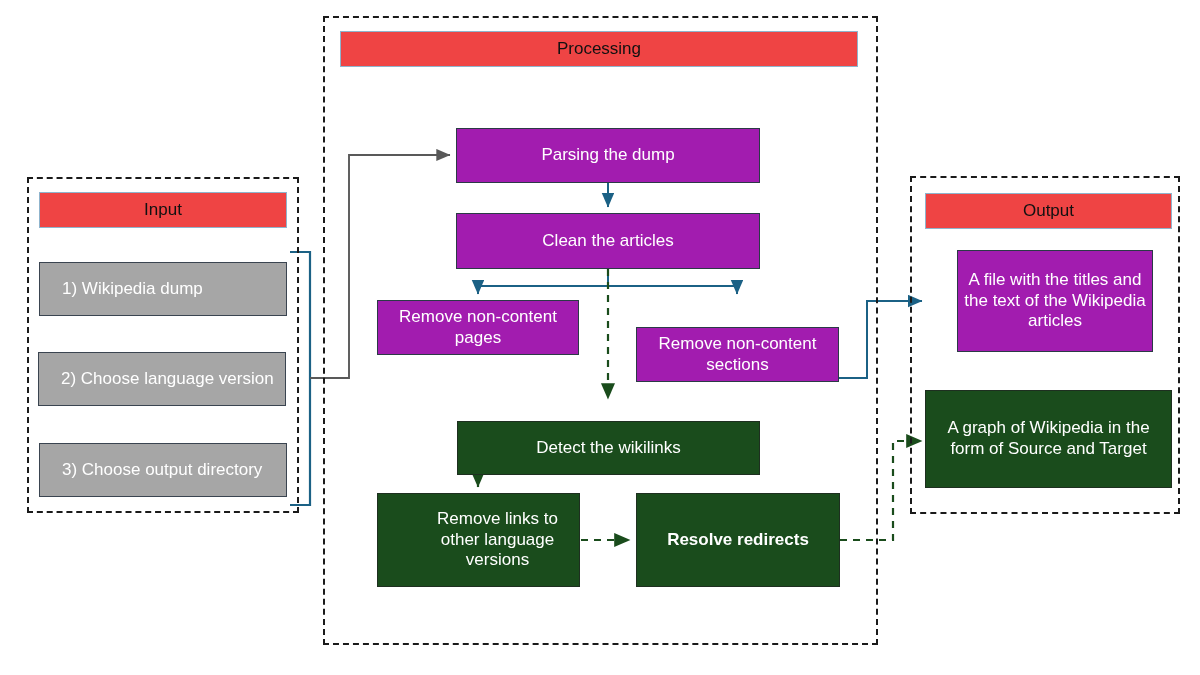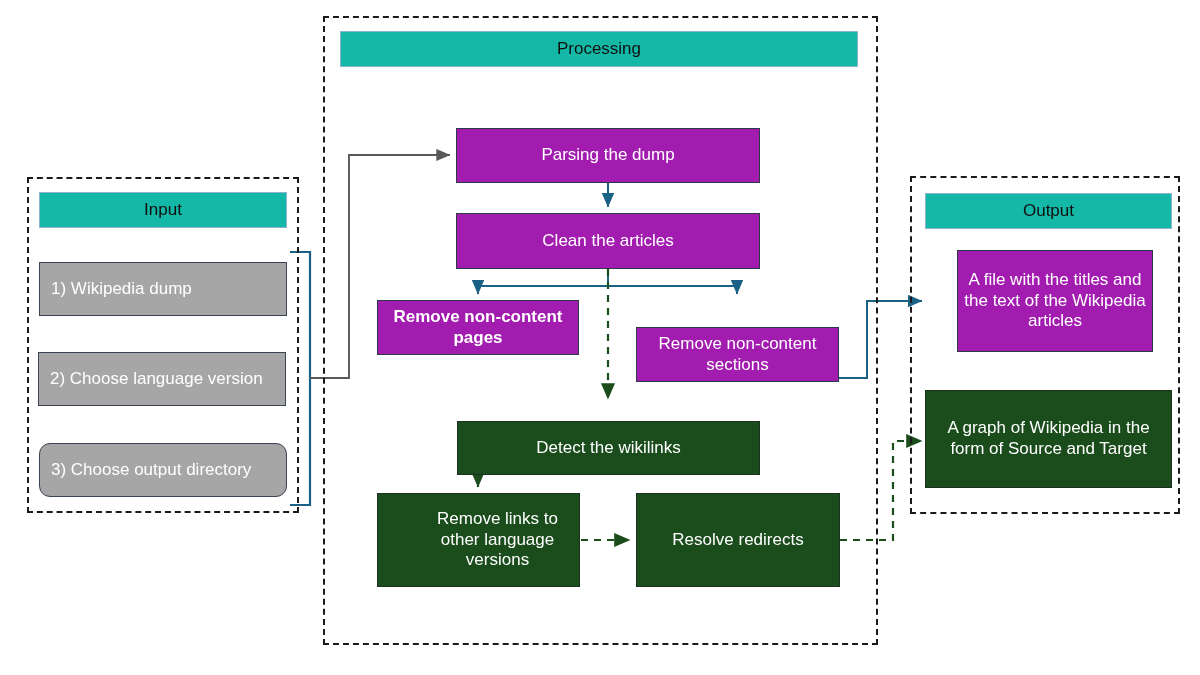--- a/index.html
+++ b/index.html
@@ -2,30 +2,30 @@
 <html><head>
 <meta charset="utf-8">
 <style>
   html,body{margin:0;padding:0;background:#ffffff;}
   body{width:1200px;height:675px;position:relative;overflow:hidden;
        font-family:"Liberation Sans","DejaVu Sans",sans-serif;}
   #canvas{position:absolute;left:0;top:0;width:1200px;height:675px;}
 
   .group{position:absolute;border:2.5px dashed #1a1a1a;background:transparent;box-sizing:border-box;}
 
-  .grp-title{position:absolute;box-sizing:border-box;border:1px solid #8fb4cd;background:#14b8a6;
+  .grp-title{position:absolute;box-sizing:border-box;border:1px solid #8fb4cd;background:#ef4444;
              display:flex;align-items:center;justify-content:center;color:#111111;font-size:17px;}
 
   .node{position:absolute;box-sizing:border-box;display:flex;align-items:center;
         justify-content:center;text-align:center;color:#ffffff;line-height:1.22;
         padding:2px 6px;font-size:17px;}
   .node.blue{background:#a21caf;border:1.5px solid #2b3a46;}
   .node.green{background:#1a4c1c;border:1.5px solid #1e2f20;}
   .node.gray{background:#a6a6a6;border:1.5px solid #3a4450;color:#ffffff;
-             justify-content:flex-start;text-align:left;padding-left:11px;}
+             justify-content:flex-start;text-align:left;padding-left:22px;}
 
   svg.wires{position:absolute;left:0;top:0;width:1200px;height:675px;overflow:visible;pointer-events:none;}
 </style>
 </head>
 <body>
 
 <div id="canvas">
 
   <svg class="wires" viewBox="0 0 1200 675">
     <defs>
@@ -79,39 +79,39 @@
   </svg>
 
   <div class="group" style="left:27px;top:177px;width:272px;height:336px;"></div>
 
   <div class="grp-title" style="left:39px;top:192px;width:248px;height:36px;">Input</div>
 
   <div class="node gray" style="left:39px;top:262px;width:248px;height:54px;">1) Wikipedia dump</div>
 
   <div class="node gray" style="left:38px;top:352px;width:248px;height:54px;">2) Choose language version</div>
 
-  <div class="node gray" style="left:39px;top:443px;width:248px;height:54px;border-radius:11px;">3) Choose output directory</div>
+  <div class="node gray" style="left:39px;top:443px;width:248px;height:54px;">3) Choose output directory</div>
 
   <div class="group" style="left:323px;top:16px;width:555px;height:629px;"></div>
 
   <div class="grp-title" style="left:340px;top:31px;width:518px;height:36px;">Processing</div>
 
   <div class="node blue" style="left:456px;top:128px;width:304px;height:55px;">Parsing the dump</div>
 
   <div class="node blue" style="left:456px;top:213px;width:304px;height:56px;">Clean the articles</div>
 
-  <div class="node blue" style="left:377px;top:300px;width:202px;height:55px;font-weight:bold;">Remove non-content pages</div>
+  <div class="node blue" style="left:377px;top:300px;width:202px;height:55px;">Remove non-content pages</div>
 
   <div class="node blue" style="left:636px;top:300px;width:203px;height:55px;margin-top:27px;">Remove non-content sections</div>
 
   <div class="node green" style="left:457px;top:405px;width:303px;height:54px;margin-top:16px;">Detect the wikilinks</div>
 
   <div class="node green" style="left:377px;top:493px;width:203px;height:94px;padding-left:44px;">Remove links to other language versions</div>
 
-  <div class="node green" style="left:636px;top:493px;width:204px;height:94px;">Resolve redirects</div>
+  <div class="node green" style="left:636px;top:493px;width:204px;height:94px;font-weight:bold;">Resolve redirects</div>
 
   <div class="group" style="left:910px;top:176px;width:270px;height:338px;"></div>
 
   <div class="grp-title" style="left:925px;top:193px;width:247px;height:36px;">Output</div>
 
   <div class="node blue" style="left:925px;top:250px;width:196px;height:102px;margin-left:32px;">A file with the titles and the text of the Wikipedia articles</div>
 
   <div class="node green" style="left:925px;top:390px;width:247px;height:98px;">A graph of Wikipedia in the form of Source and Target</div>
 
 </div>

